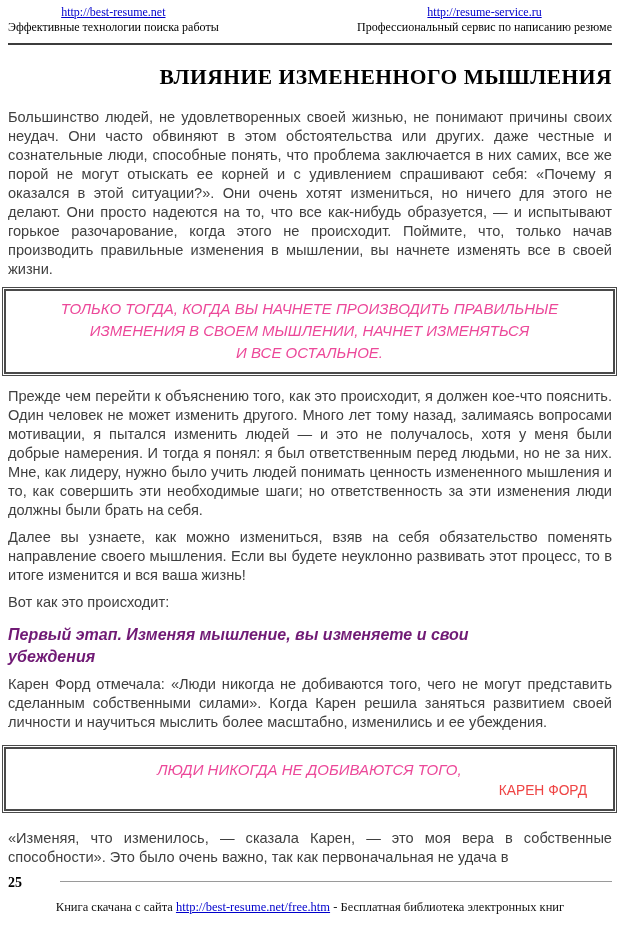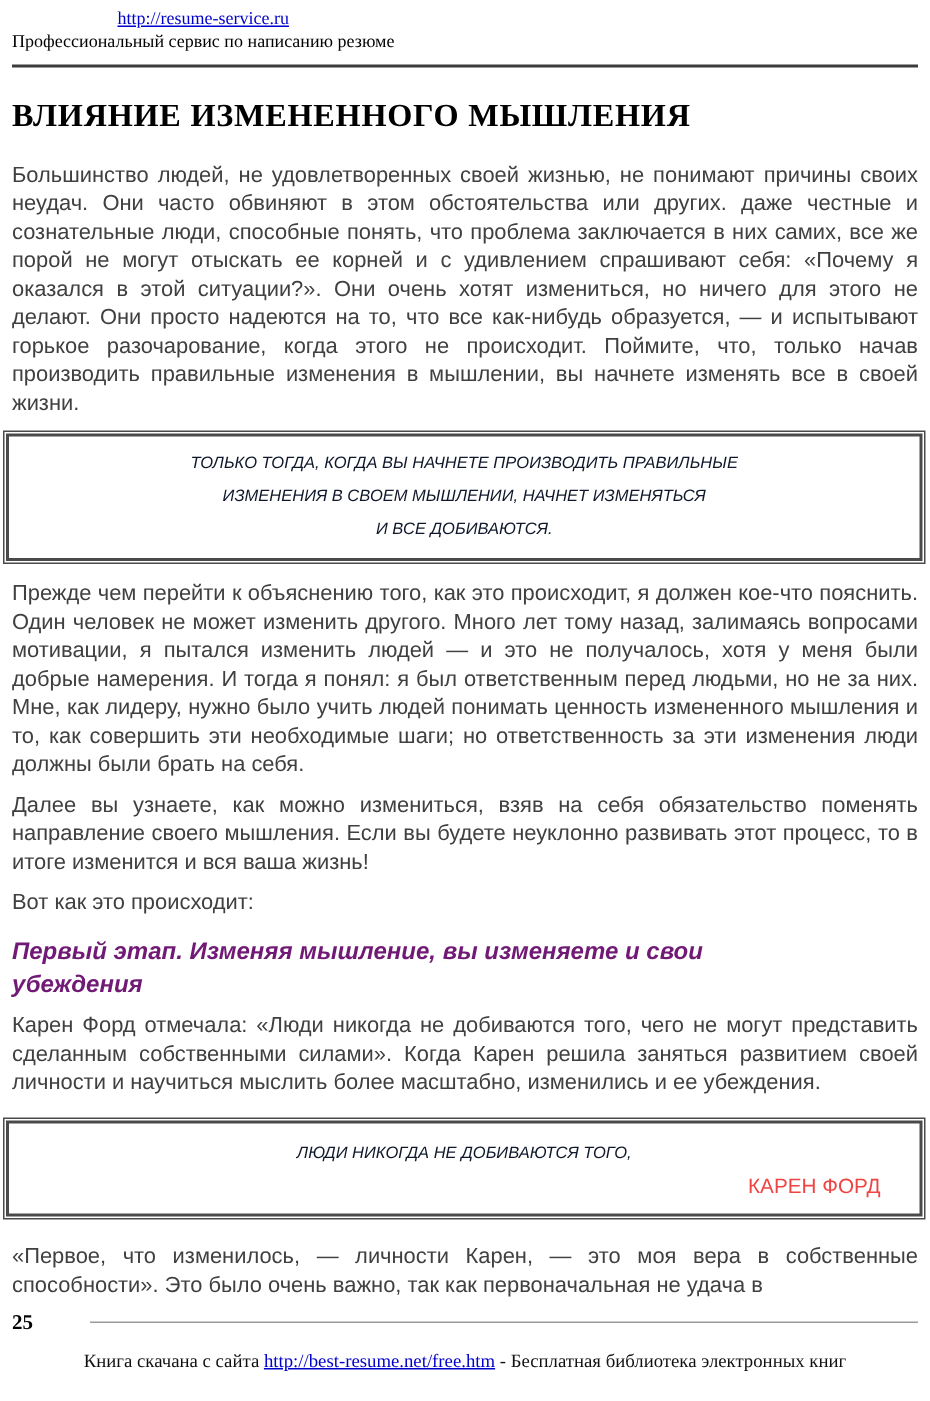--- a/index.html
+++ b/index.html
@@ -28,21 +28,21 @@
     cursor: pointer;
   }
   .header-rule {
     border: none;
     border-top: 2px solid #3c3c3c;
     margin-top: 8px;
   }
   
   .doc-title {
     margin: 20px 0 18px 0;
-    text-align: left;
+    text-align: right;
     font-family: "Liberation Serif", "DejaVu Serif", serif;
     font-weight: bold;
     font-size: 21.5px;
     letter-spacing: 0.5px;
   }
   
   .para {
     font-size: 14.6px;
     line-height: 19px;
     text-align: justify;
@@ -57,23 +57,23 @@
     margin: 5px -5px 11px -6px;
     background: #fff;
   }
   .quote-box-inner {
     border: 2px solid #4a4a4a;
     padding: 7px 22px 8px 22px;
   }
   .quote-line {
     text-align: center;
     font-style: italic;
-    font-size: 11px;
+    font-size: 15px;
     line-height: 22px;
-    color: #0f172a;
+    color: #ec4899;
   }
   .quote-attr {
     text-align: right;
     font-style: normal;
     font-size: 13.8px;
     line-height: 21px;
     padding-right: 4px;
     color: #ef4444;
   }
   .quote-box-2 .quote-line { line-height: 21px; padding-top: 3px; }
@@ -112,35 +112,39 @@
     font-family: "Liberation Serif", "DejaVu Serif", serif;
     font-size: 12.5px;
     color: #111;
   }
 </style>
 </head>
 <body class="page">
 
 <div class="header">
   <div class="header-col">
+    <div><a>http://best-resume.net</a></div>
+    <div>Эффективные технологии поиска работы</div>
+  </div>
+  <div class="header-col">
     <div><a>http://resume-service.ru</a></div>
     <div>Профессиональный сервис по написанию резюме</div>
   </div>
 </div>
 <hr class="header-rule">
 
 <h1 class="doc-title">ВЛИЯНИЕ ИЗМЕНЕННОГО МЫШЛЕНИЯ</h1>
 
 <p class="para">Большинство людей, не удовлетворенных своей жизнью, не понимают причины своих неудач. Они часто обвиняют в этом обстоятельства или других. даже честные и сознательные люди, способные понять, что проблема заключается в них самих, все же порой не могут отыскать ее корней и с удивлением спрашивают себя: «Почему я оказался в этой ситуации?». Они очень хотят измениться, но ничего для этого не делают. Они просто надеются на то, что все как-нибудь образуется, — и испытывают горькое разочарование, когда этого не происходит. Поймите, что, только начав производить правильные изменения в мышлении, вы начнете изменять все в своей жизни.</p>
 
 <div class="quote-box-outer">
   <div class="quote-box-inner">
     <div class="quote-line">ТОЛЬКО ТОГДА, КОГДА ВЫ НАЧНЕТЕ ПРОИЗВОДИТЬ ПРАВИЛЬНЫЕ</div>
     <div class="quote-line">ИЗМЕНЕНИЯ В СВОЕМ МЫШЛЕНИИ, НАЧНЕТ ИЗМЕНЯТЬСЯ</div>
-    <div class="quote-line">И ВСЕ ДОБИВАЮТСЯ.</div>
+    <div class="quote-line">И ВСЕ ОСТАЛЬНОЕ.</div>
   </div>
 </div>
 
 <p class="para">Прежде чем перейти к объяснению того, как это происходит, я должен кое-что пояснить. Один человек не может изменить другого. Много лет тому назад, залимаясь вопросами мотивации, я пытался изменить людей — и это не получалось, хотя у меня были добрые намерения. И тогда я понял: я был ответственным перед людьми, но не за них. Мне, как лидеру, нужно было учить людей понимать ценность измененного мышления и то, как совершить эти необходимые шаги; но ответственность за эти изменения люди должны были брать на себя.</p>
 <p class="para">Далее вы узнаете, как можно измениться, взяв на себя обязательство поменять направление своего мышления. Если вы будете неуклонно развивать этот процесс, то в итоге изменится и вся ваша жизнь!</p>
 <p class="para para-last">Вот как это происходит:</p>
 
 <h2 class="stage-heading">
   <div>Первый этап. Изменяя мышление, вы изменяете и свои</div>
   <div>убеждения</div>
@@ -148,21 +152,21 @@
 
 <p class="para">Карен Форд отмечала: «Люди никогда не добиваются того, чего не могут представить сделанным собственными силами». Когда Карен решила заняться развитием своей личности и научиться мыслить более масштабно, изменились и ее убеждения.</p>
 
 <div class="quote-box-outer quote-box-2 mt-box2">
   <div class="quote-box-inner">
     <div class="quote-line">ЛЮДИ НИКОГДА НЕ ДОБИВАЮТСЯ ТОГО,</div>
     <div class="quote-attr">КАРЕН ФОРД</div>
   </div>
 </div>
 
-<p class="para mt-after-box">«Первое, что изменилось, — личности Карен, — это моя вера в собственные способности». Это было очень важно, так как первоначальная не удача в</p>
+<p class="para mt-after-box">«Изменяя, что изменилось, — сказала Карен, — это моя вера в собственные способности». Это было очень важно, так как первоначальная не удача в</p>
 
 <div class="footer-row">
   <span class="page-number">25</span>
   <span class="footer-line"></span>
 </div>
 <div class="footer-text">
   <span>Книга скачана с сайта </span><a>http://best-resume.net/free.htm</a><span> - Бесплатная библиотека электронных книг</span>
 </div>
 
 </body></html>

